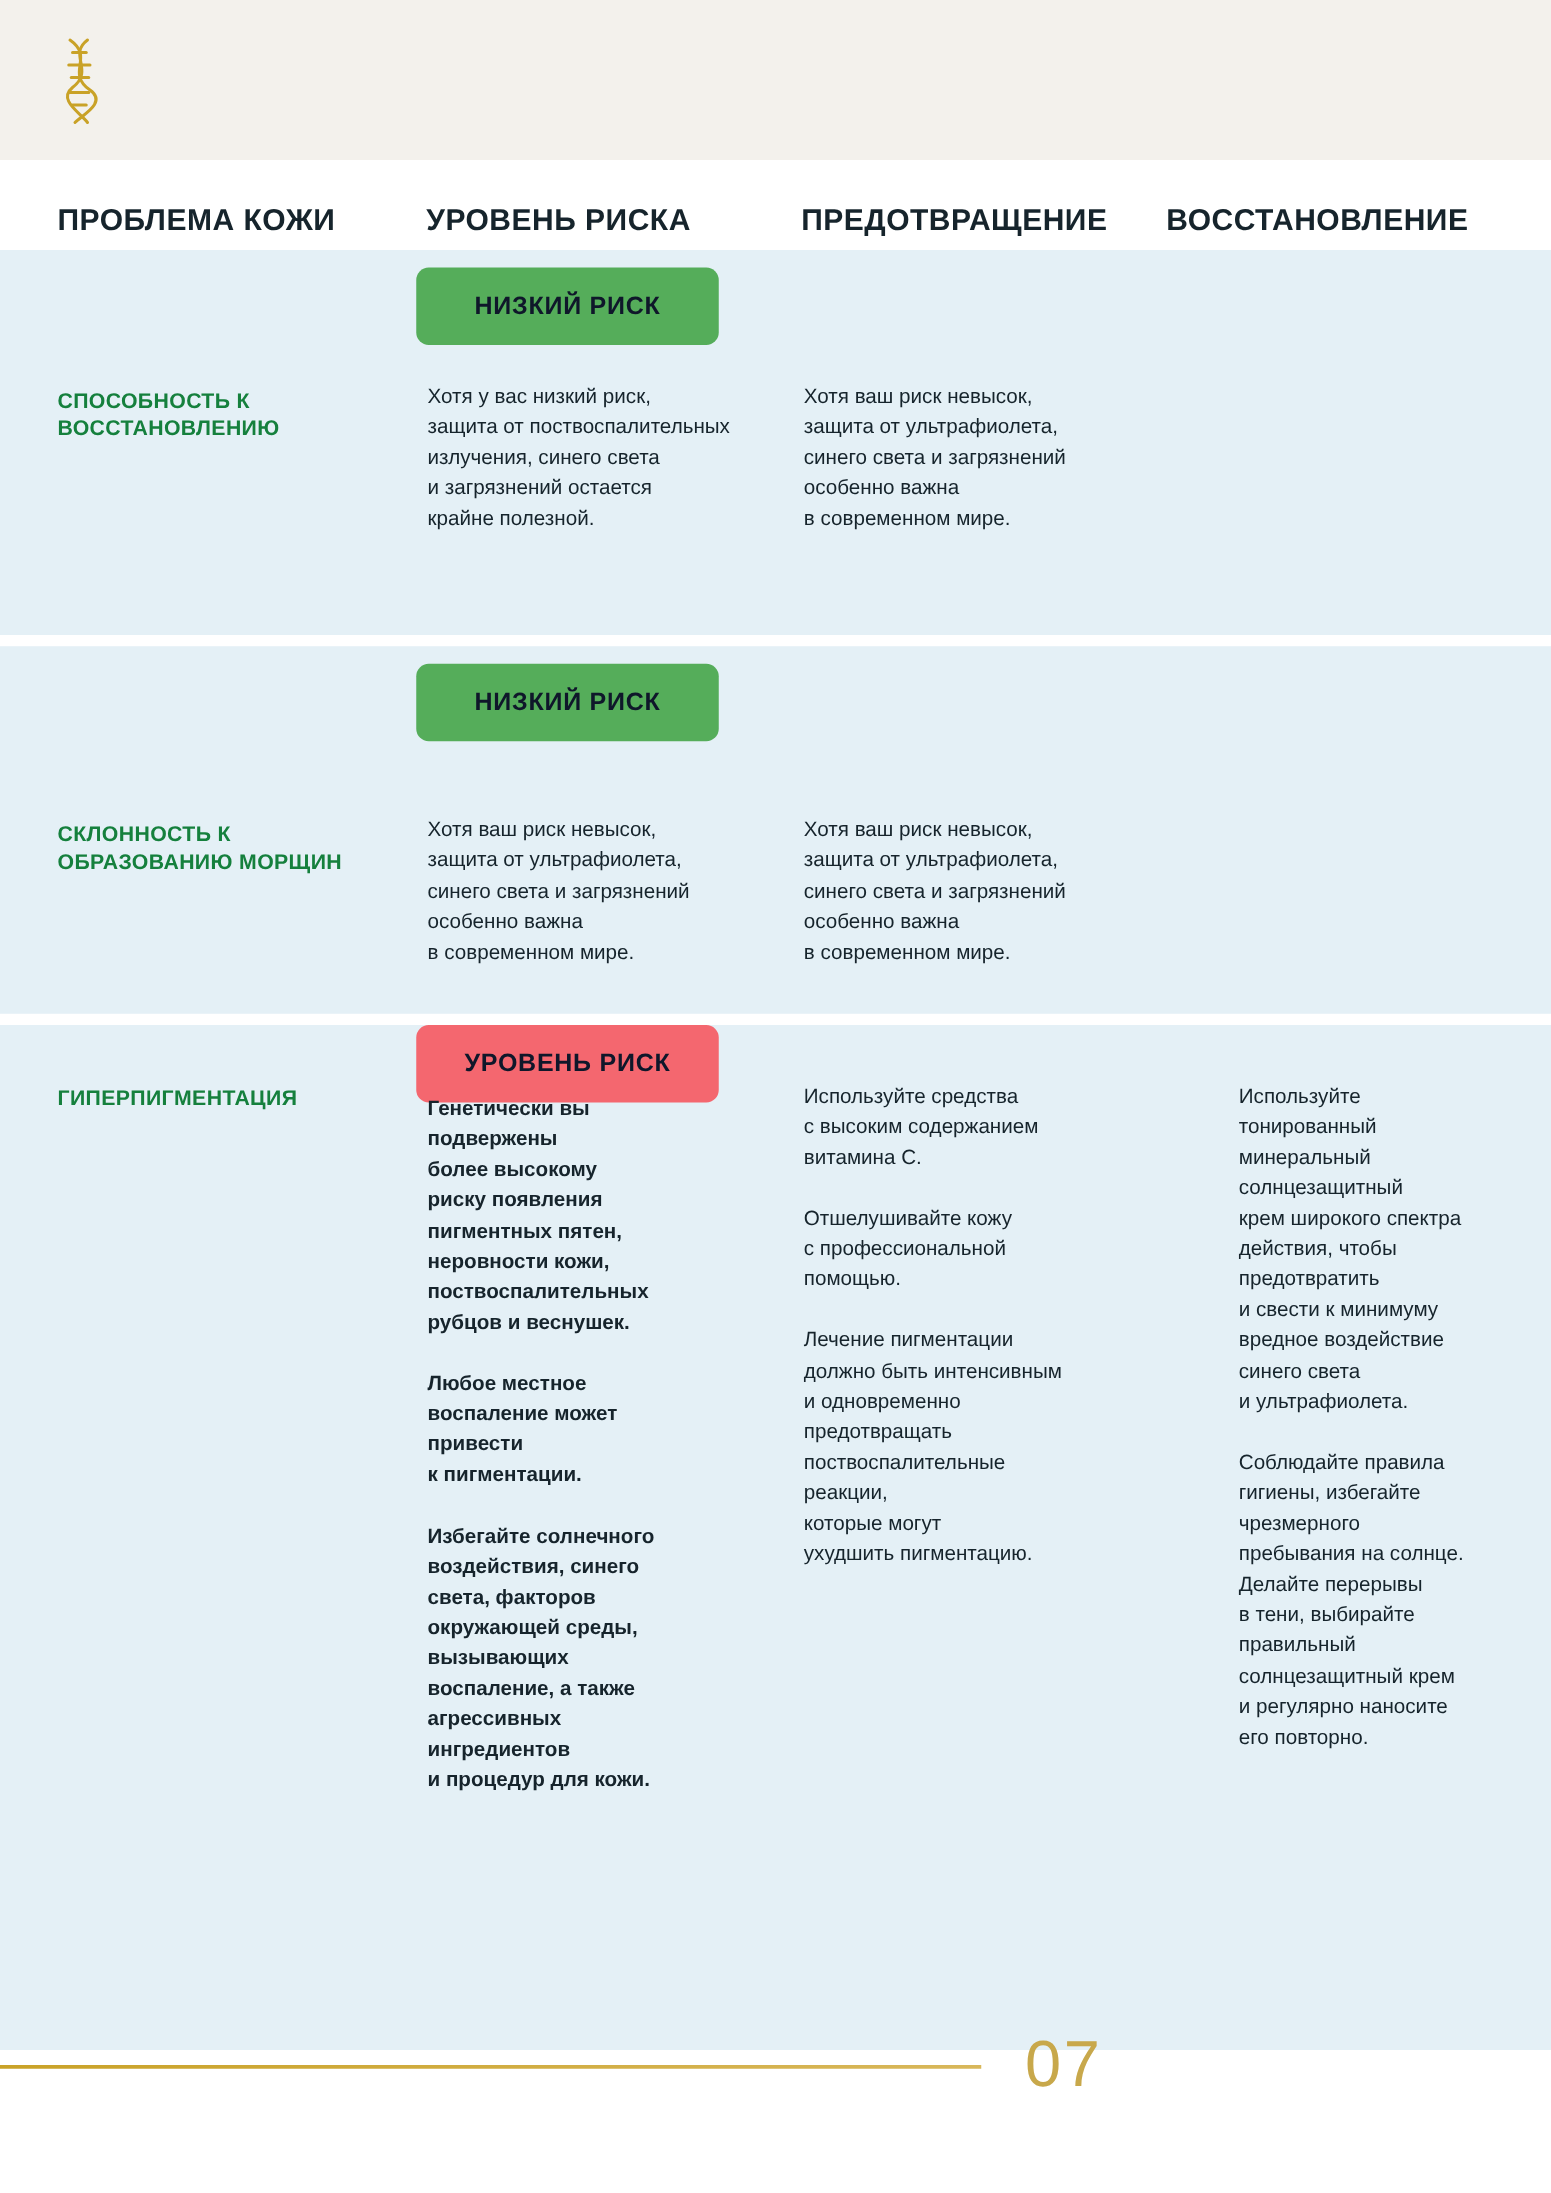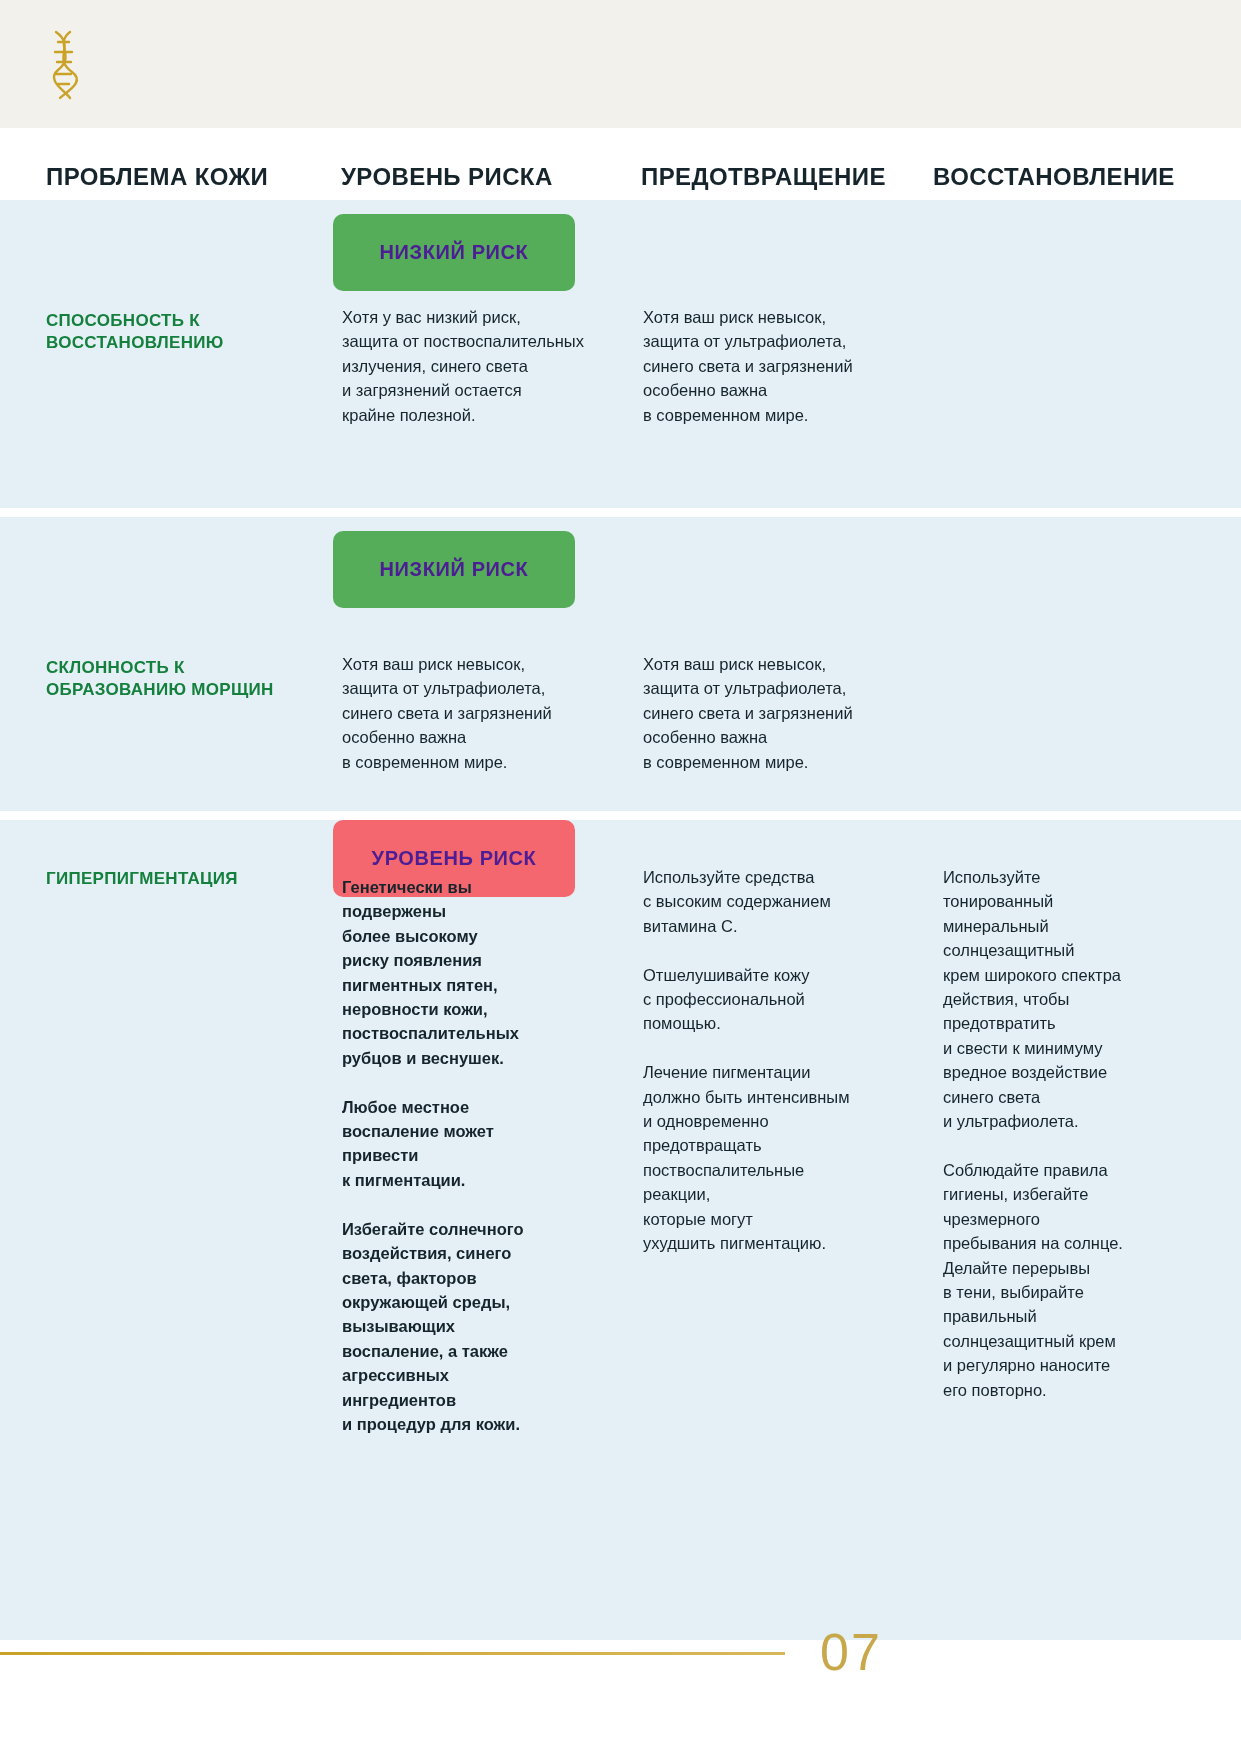--- a/index.html
+++ b/index.html
@@ -75,26 +75,26 @@
     line-height: 1.3;
     letter-spacing: 0.3px;
     color: #15803d;
     text-transform: uppercase;
   }
 
   .risk-badge {
     position: absolute;
     left: 333px;
     width: 242px;
-    height: 77px;
+    height: 62px;
     border-radius: 10px;
     display: flex;
     align-items: center;
     justify-content: center;
-    color: #4c1d95;
+    color: #0f172a;
     font-size: 20px;
     font-weight: bold;
     letter-spacing: 0.6px;
   }
   .badge-low  { background: #55ad5a; }
   .badge-high { background: #f4676f; }
 
   .cell-text {
     position: absolute;
     font-size: 16.5px;
@@ -217,21 +217,21 @@
 помощью.
 
 Лечение пигментации
 должно быть интенсивным
 и одновременно
 предотвращать
 поствоспалительные
 реакции,
 которые могут
 ухудшить пигментацию.</div>
-  <div class="cell-text col-extra" style="top: 45px;">Используйте
+  <div class="cell-text col-extra" style="top: 45px; margin-left: 48px;">Используйте
 тонированный
 минеральный
 солнцезащитный
 крем широкого спектра
 действия, чтобы
 предотвратить
 и свести к минимуму
 вредное воздействие
 синего света
 и ультрафиолета.

